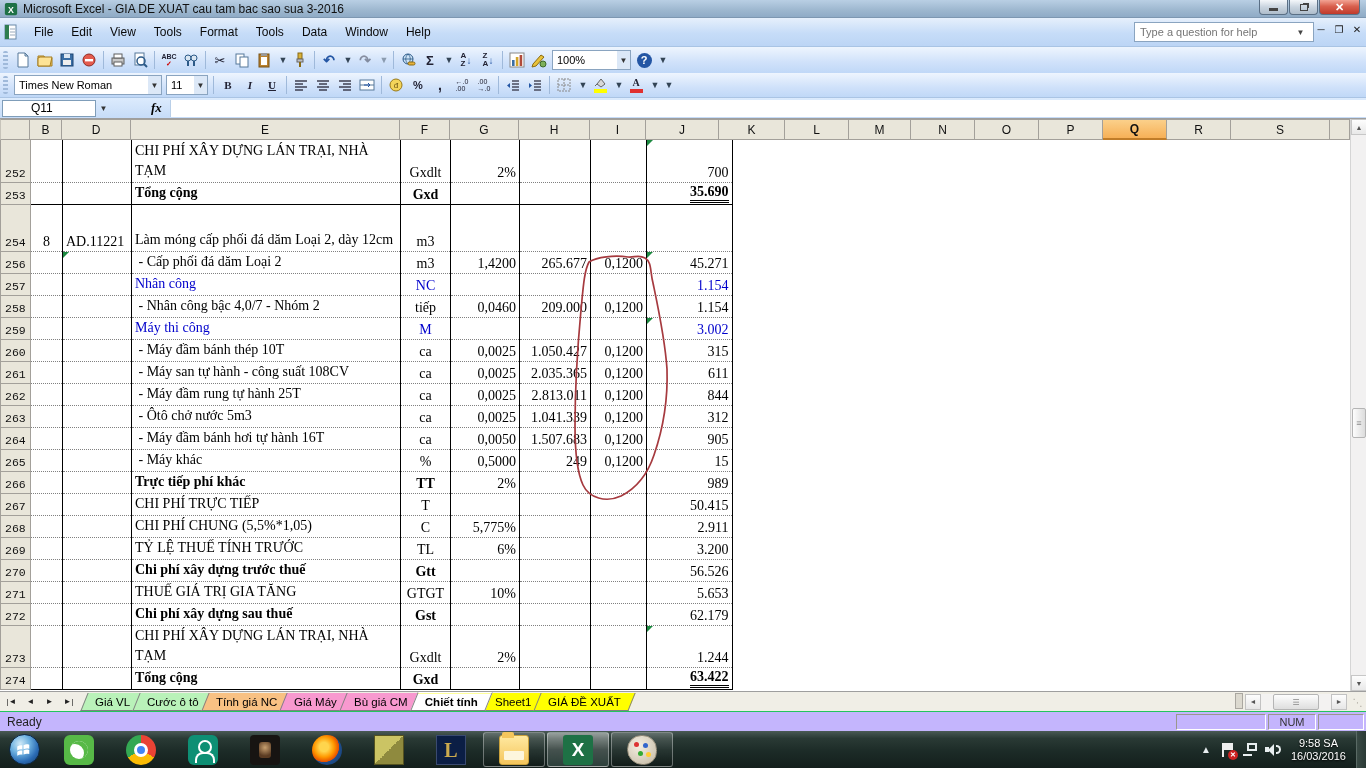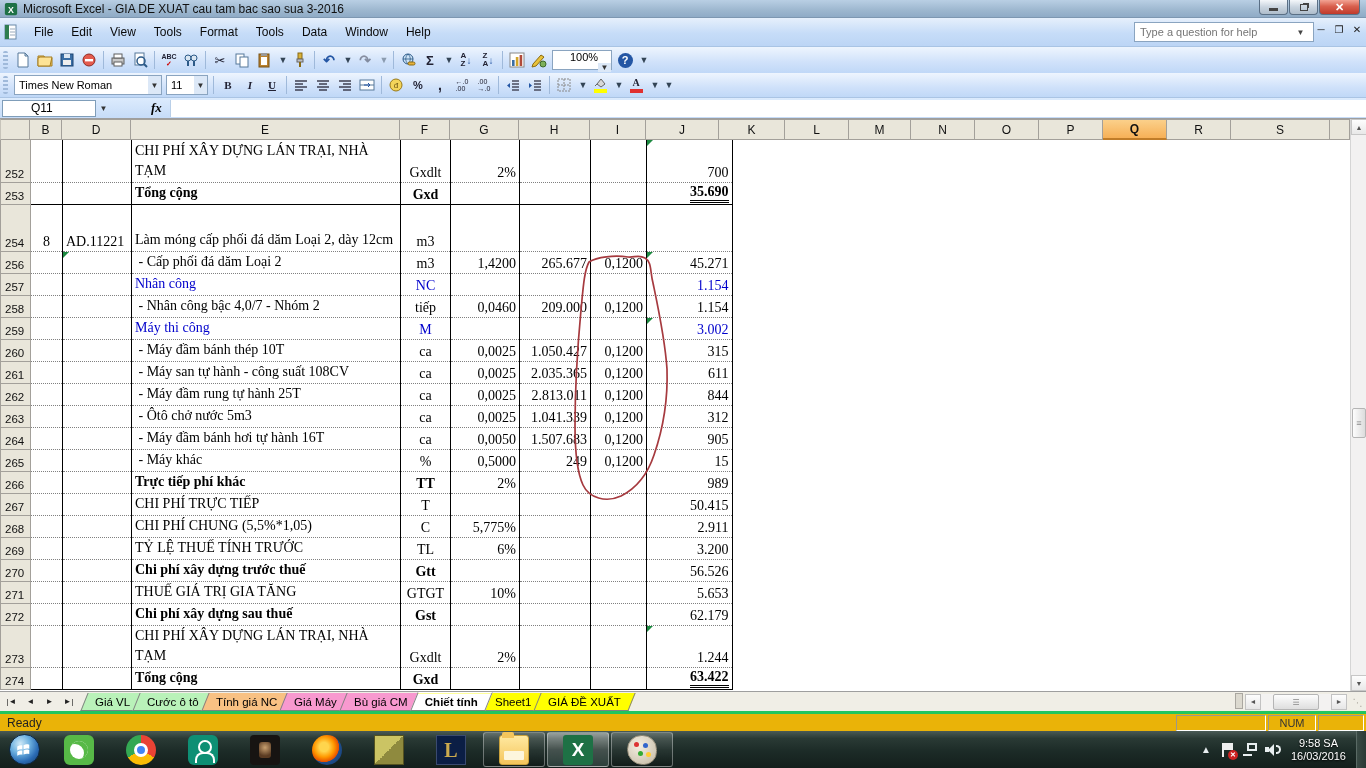--- a/index.html
+++ b/index.html
@@ -68,21 +68,21 @@
   .sheet { position:absolute; top:119px; left:0; width:1350px; height:572px; background:#fff; overflow:hidden; }
   .colhdrs { position:absolute; top:0; left:0; height:21px; display:flex; width:1350px; }
   .corner { width:30px; height:21px; background:#e9e6da; border:1px solid #a3a09a; border-left-color:#c7c4ba; }
   .colhdr { height:21px; background:#e9e6da; border:1px solid #a3a09a; border-left:none;
     display:flex; align-items:center; justify-content:center; font-size:12px; color:#111; }
   .colhdr.sel { background:linear-gradient(#fbd08a,#f6b057); border-bottom:2px solid #c07c28; font-weight:bold; }
   .colhdr.fill { flex:1; }
   table.grid { position:absolute; top:21px; left:0; border-collapse:collapse; table-layout:fixed;
     font-family:"Liberation Serif", serif; font-size:14px; }
   table.grid th.rh { width:28px; background:#e9e6da; border:1px solid #a3a09a; border-top:none;
-    font-family:Liberation Sans, sans-serif; font-weight:normal; font-size:11.5px; color:#111;
+    font-family:Liberation Mono, monospace; font-weight:normal; font-size:11.5px; color:#111;
     text-align:left; vertical-align:bottom; padding:0 0 2px 4px; }
   table.grid td { border-left:1px solid #000; border-bottom:1px dotted #808080; background:#fff;
     vertical-align:bottom; padding:0 3px 1px 3px; white-space:nowrap; overflow:hidden; position:relative; }
   table.grid td.c-j { border-right:1px solid #000; }
   tr.r { height:21px; }
   tr.tall { height:42px; }
   tr.tall2 { height:47px; }
   tr.tall td, tr.tall2 td { white-space:normal; }
   tr.sect td { border-top:1px solid #000; }
   tr.last td { border-bottom:1px solid #000; }
@@ -120,22 +120,22 @@
   .hsplit { width:8px; height:16px; margin:0 2px 2px 10px; background:#dcd9cf; border:1px solid #aaa7a0; }
   .hscroll { display:flex; align-items:center; height:17px; margin-bottom:1px; }
   .harrow { width:16px; height:16px; background:linear-gradient(#fdfdfd,#e6e6e6); border:1px solid #c2c2c2;
     display:flex; align-items:center; justify-content:center; font-size:7px; color:#555; }
   .htrack { width:70px; height:16px; background:#f3f2f1; position:relative; }
   .hthumb { position:absolute; left:12px; top:0; width:46px; height:16px; background:linear-gradient(#fdfdfd,#dedede);
     border:1px solid #b5b5b5; border-radius:2px; text-align:center; font-size:8px; color:#888; line-height:15px; }
   .grip2 { width:17px; height:17px; margin-left:2px; color:#b0ada3; font-size:10px; line-height:17px; text-align:center; }
 
   
-  .statusbar { position:absolute; top:711px; left:0; width:1366px; height:20px; background:#eab308;
-    border-top:3px solid #22c55e; display:flex; align-items:center; font-size:12px; color:#222; }
+  .statusbar { position:absolute; top:711px; left:0; width:1366px; height:20px; background:#c4b5fd;
+    border-top:1px solid #22c55e; display:flex; align-items:center; font-size:12px; color:#222; }
   .statusbar .ready { padding-left:7px; }
   .sseg { height:16px; border:1px solid; border-color:#9a978c #fff #fff #9a978c; margin-right:2px;
     display:flex; align-items:center; justify-content:center; font-size:11px; color:#333; }
   .sseg.s1 { width:90px; margin-left:auto; }
   .sseg.s2 { width:48px; }
   .sseg.s3 { width:46px; }
 
   
   .taskbar { position:absolute; top:731px; left:0; width:1366px; height:37px;
     background:linear-gradient(#4a5a55,#2a3a35 20%,#1c2b27 55%,#141f1c); display:flex; align-items:center; }
@@ -360,21 +360,21 @@
           <rect x="6.8" y="5" width="2.6" height="9" fill="#d2a52a"></rect>
           <rect x="10.6" y="3" width="2.6" height="11" fill="#b04a3a"></rect>
         </svg>
       </div>
     <div class="tbtn">
         <svg class="ico16" viewBox="0 0 16 16">
           <path d="M2 12l8-9 3 2-8 9-4 1z" fill="#e8c23a" stroke="#8a6a12"></path>
           <circle cx="12" cy="12" r="3" fill="#7db05a" stroke="#3d6a2a"></circle>
         </svg>
       </div>
-    <div class="combo" style="width:60px;flex-direction:column;">
+    <div class="combo" style="width:79px;">
       <span>100%</span>
       <span class="dd">▼</span>
     </div>
     <div class="tbtn">
         <span style="width:15px;height:15px;border-radius:50%;background:#2456a4;color:#fff;font-size:11px;font-weight:bold;display:flex;align-items:center;justify-content:center;">?</span>
       </div>
     <span class="chev">▼</span>
   </div>
 
   <div class="tb fmt">

